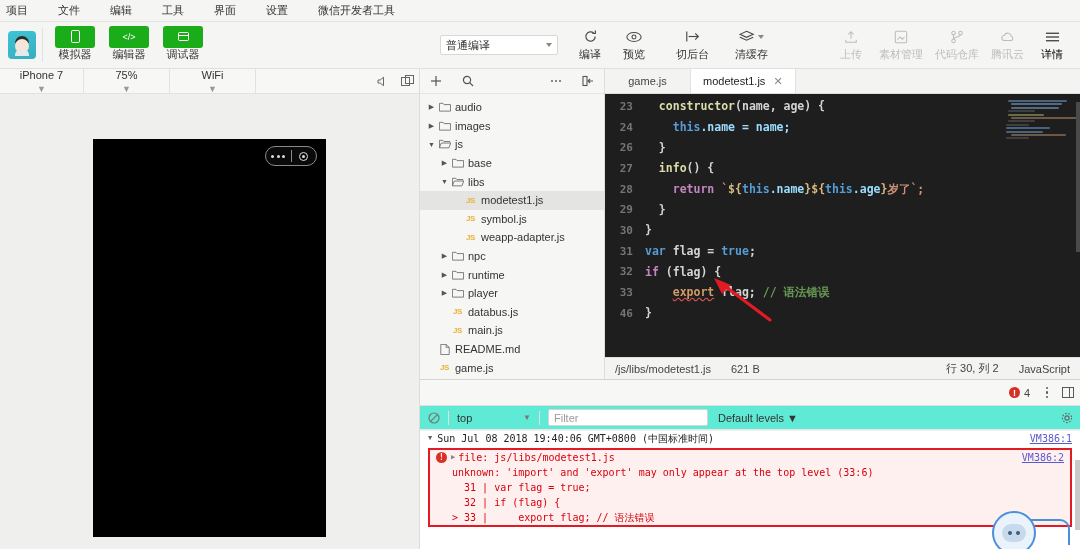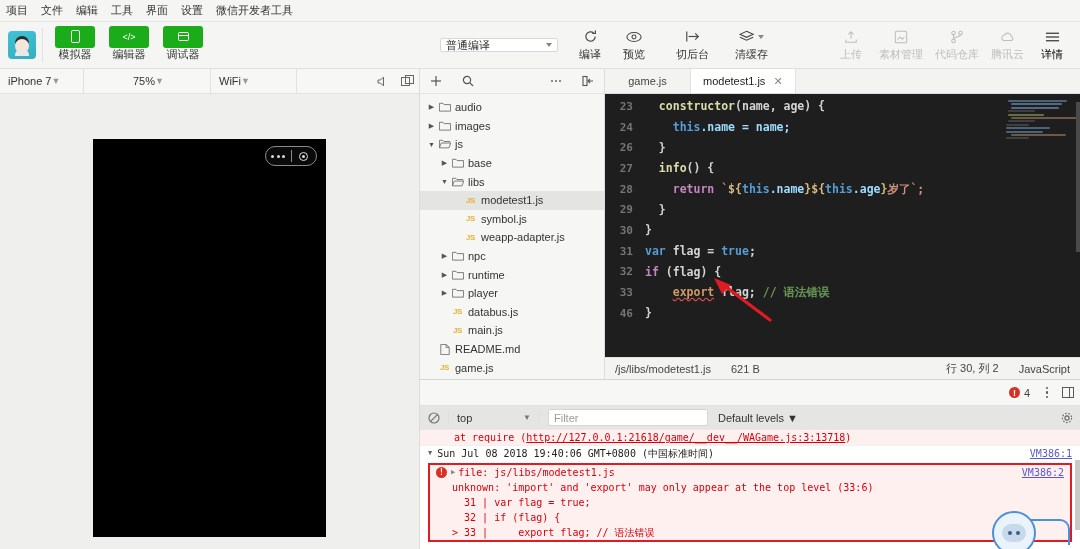--- a/index.html
+++ b/index.html
@@ -7,21 +7,21 @@
     width: 1080px; height: 549px;
     font-family: "Liberation Sans", "DejaVu Sans", sans-serif;
     background: #f2f2f0;
     overflow: hidden;
   }
   .app { width: 1080px; height: 549px; display: flex; flex-direction: column; background:#fff; }
 
   
   .menubar {
     height: 22px; background: #f5f5f3; display: flex; align-items: center;
-    padding-left: 6px; gap: 13px; border-bottom: 1px solid #e4e4e2; flex: 0 0 22px;
+    padding-left: 6px; gap: 30px; border-bottom: 1px solid #e4e4e2; flex: 0 0 22px;
   }
   .menubar .mi { font-size: 11px; color: #333; cursor: default; white-space: nowrap; }
 
   
   .toolbar {
     height: 47px; background: #f5f5f3; border-bottom: 1px solid #e0e0de;
     display: flex; align-items: center; flex: 0 0 47px; position: relative;
   }
   .tb-avatar {
     width: 28px; height: 28px; margin-left: 8px; border-radius: 4px;
@@ -45,42 +45,42 @@
   }
   .tb-btn .lbl { font-size: 11px; color:#333; white-space:nowrap; }
   .tb-btn.disabled .lbl { color:#bdbdbd; }
   .tb-btn .ic { height:17px; display:flex; align-items:center; justify-content:center; }
 
   .tb-green {
     width:40px; height:22px; border-radius:3px; background:#1aad19;
     display:flex; align-items:center; justify-content:center; color:#fff; font-size:11px;
   }
   .compile-select {
-    width: 118px; height:14px; background:#fff; border:1px solid #d8d8d6; border-radius:2px;
+    width: 118px; height:20px; background:#fff; border:1px solid #d8d8d6; border-radius:2px;
     display:flex; align-items:center; padding: 0 5px; font-size:11px; color:#333;
     justify-content:space-between; cursor:pointer; margin-right: 10px;
   }
   .caret { width:0;height:0;border-left:3px solid transparent;border-right:3px solid transparent;
     border-top:4px solid #888; }
 
   .toolbar-center { position:absolute; left: 440px; display:flex; align-items:center; }
   .toolbar-right { position:absolute; right: 6px; display:flex; align-items:center; }
   .tb-btn.detail .lbl { color:#000; font-weight:normal; }
 
   
   .body-row { flex:1; display:flex; min-height:0; }
 
   
   .sim { width: 420px; display:flex; flex-direction:column; border-right:1px solid #dcdcda;
     background:#efefed; flex:0 0 420px; }
   .sim-bar { height:25px; background:#f7f7f5; border-bottom:1px solid #e2e2e0;
     display:flex; align-items:center; flex:0 0 25px; }
-  .sim-sel { height:25px; display:flex; align-items:center; justify-content:flex-start;
-    padding:0 8px; font-size:11px; color:#333; border-right:1px solid #e2e2e0; cursor:pointer; }
-  .sim-sel.d1 { width:84px; } .sim-sel.d2 { width:86px;margin-left:41px; } .sim-sel.d3 { width:86px; }
+  .sim-sel { height:25px; display:flex; align-items:center; justify-content:space-between;
+    padding:0 8px; font-size:11px; color:#333; border-right:1px solid #e2e2e0; cursor:pointer;flex-direction:column; }
+  .sim-sel.d1 { width:84px; } .sim-sel.d2 { width:86px; } .sim-sel.d3 { width:86px; }
   .sim-chev { color:#999; font-size:9px; }
   .sim-bar-spacer { flex:1; }
   .sim-ic { width:24px; display:flex; align-items:center; justify-content:center;
     color:#666; font-size:12px; cursor:pointer; }
   .sim-stage { flex:1; display:flex; justify-content:center; padding-top:45px; }
   .phone { width:233px; height:398px; background:#000; position:relative; }
   .capsule { position:absolute; top:7px; right:9px; display:flex; align-items:center; gap:0; }
   .cap-box { width:52px; height:20px; border:1px solid #8a8a8a; border-radius:10px;
     display:flex; align-items:center; background:rgba(255,255,255,0.04); }
   .cap-dots { flex:1; display:flex; align-items:center; justify-content:center; gap:2.5px; }
@@ -158,21 +158,21 @@
     color:#444; }
   .dt-err .dot { width:11px;height:11px;border-radius:50%;background:#d93025; color:#fff;
     font-size:9px; display:flex; align-items:center; justify-content:center; font-weight:bold; }
   .dt-kebab { width:18px; display:flex; flex-direction:column; align-items:center;
     justify-content:center; gap:2px; cursor:pointer; }
   .dt-kebab i { width:2.5px;height:2.5px;border-radius:50%;background:#5a5a5a; display:block; }
   .dt-dock { width:24px; display:flex; align-items:center; justify-content:center;
     color:#5a5a5a; font-size:12px; cursor:pointer; }
 
   .dt-filterbar { height:24px; display:flex; align-items:center; border-bottom:1px solid #e8e8e6;
-    flex:0 0 24px; background:#e5e5e5; }
+    flex:0 0 24px; background:#5eead4; }
   .fb-ic { width:28px; display:flex; align-items:center; justify-content:center;
     color:#777; font-size:12px; cursor:pointer; }
   .fb-div { width:1px; height:14px; background:#e0e0de; }
   .fb-ctx { width:90px; display:flex; align-items:center; justify-content:space-between;
     padding:0 8px; font-size:11px; color:#333; cursor:pointer; }
   .fb-input { width:160px; height:17px; border:1px solid #d5d5d3; border-radius:2px;
     margin-left:8px; font-size:11px; padding:0 5px; color:#333; background:#fff; }
   .fb-input::placeholder { color:#9b9b9b; }
   .fb-levels { margin-left:10px; font-size:11px; color:#333; cursor:pointer; }
   .fb-gear { margin-left:auto; width:26px; display:flex; align-items:center;
@@ -710,25 +710,20 @@
           <div class="fb-gear">
             <svg width="12" height="12" viewBox="0 0 12 12">
                 <circle cx="6" cy="6" r="2.1" fill="none" stroke="#666" stroke-width="1.1"></circle>
                 <circle cx="6" cy="6" r="4.6" fill="none" stroke="#666" stroke-width="1.1" stroke-dasharray="1.6 1.6"></circle>
               </svg>
           </div>
         </div>
 
         <div class="console">
           <div id="consolerows">
-              <div class="c-row c-stack">
-                <span>at require (</span>
-                <a>http://127.0.0.1:21618/game/__dev__/WAGame.js:3:13718</a>
-                <span>)</span>
-              </div>
               <div class="c-row c-group">
                 <span class="tri">▼</span>
                 <span>Sun Jul 08 2018 19:40:06 GMT+0800 (中国标准时间)</span>
                 <span class="c-vm">VM386:1</span>
               </div>
             </div>
           <div class="errbox">
             <div class="eb-row">
               <span class="eb-icon">!</span>
               <span class="eb-tri">▶</span>

